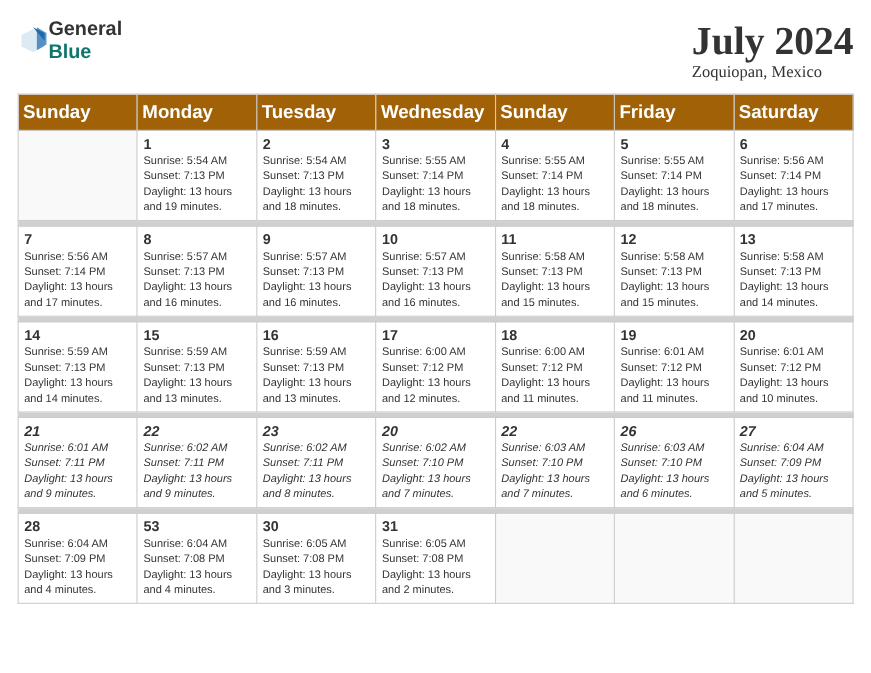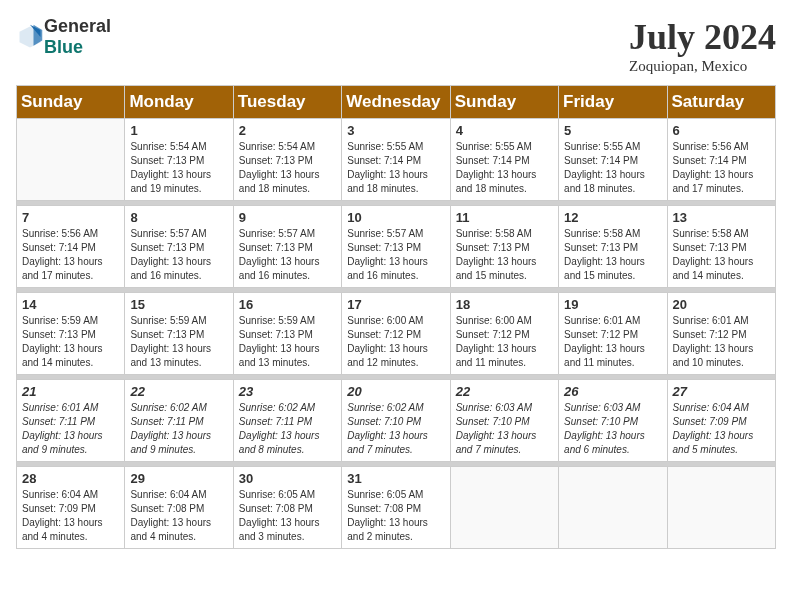--- a/index.html
+++ b/index.html
@@ -322,21 +322,21 @@
       </tr>
       <tr style="height: 80px;">
         <td>
           <span class="day-number">28</span>
           <div class="day-info" style="white-space: pre-line;">Sunrise: 6:04 AM
 Sunset: 7:09 PM
 Daylight: 13 hours
 and 4 minutes.</div>
         </td>
         <td>
-          <span class="day-number">29</span>
+          <span class="day-number">53</span>
           <div class="day-info" style="white-space: pre-line;">Sunrise: 6:04 AM
 Sunset: 7:08 PM
 Daylight: 13 hours
 and 4 minutes.</div>
         </td>
         <td>
           <span class="day-number">30</span>
           <div class="day-info" style="white-space: pre-line;">Sunrise: 6:05 AM
 Sunset: 7:08 PM
 Daylight: 13 hours

